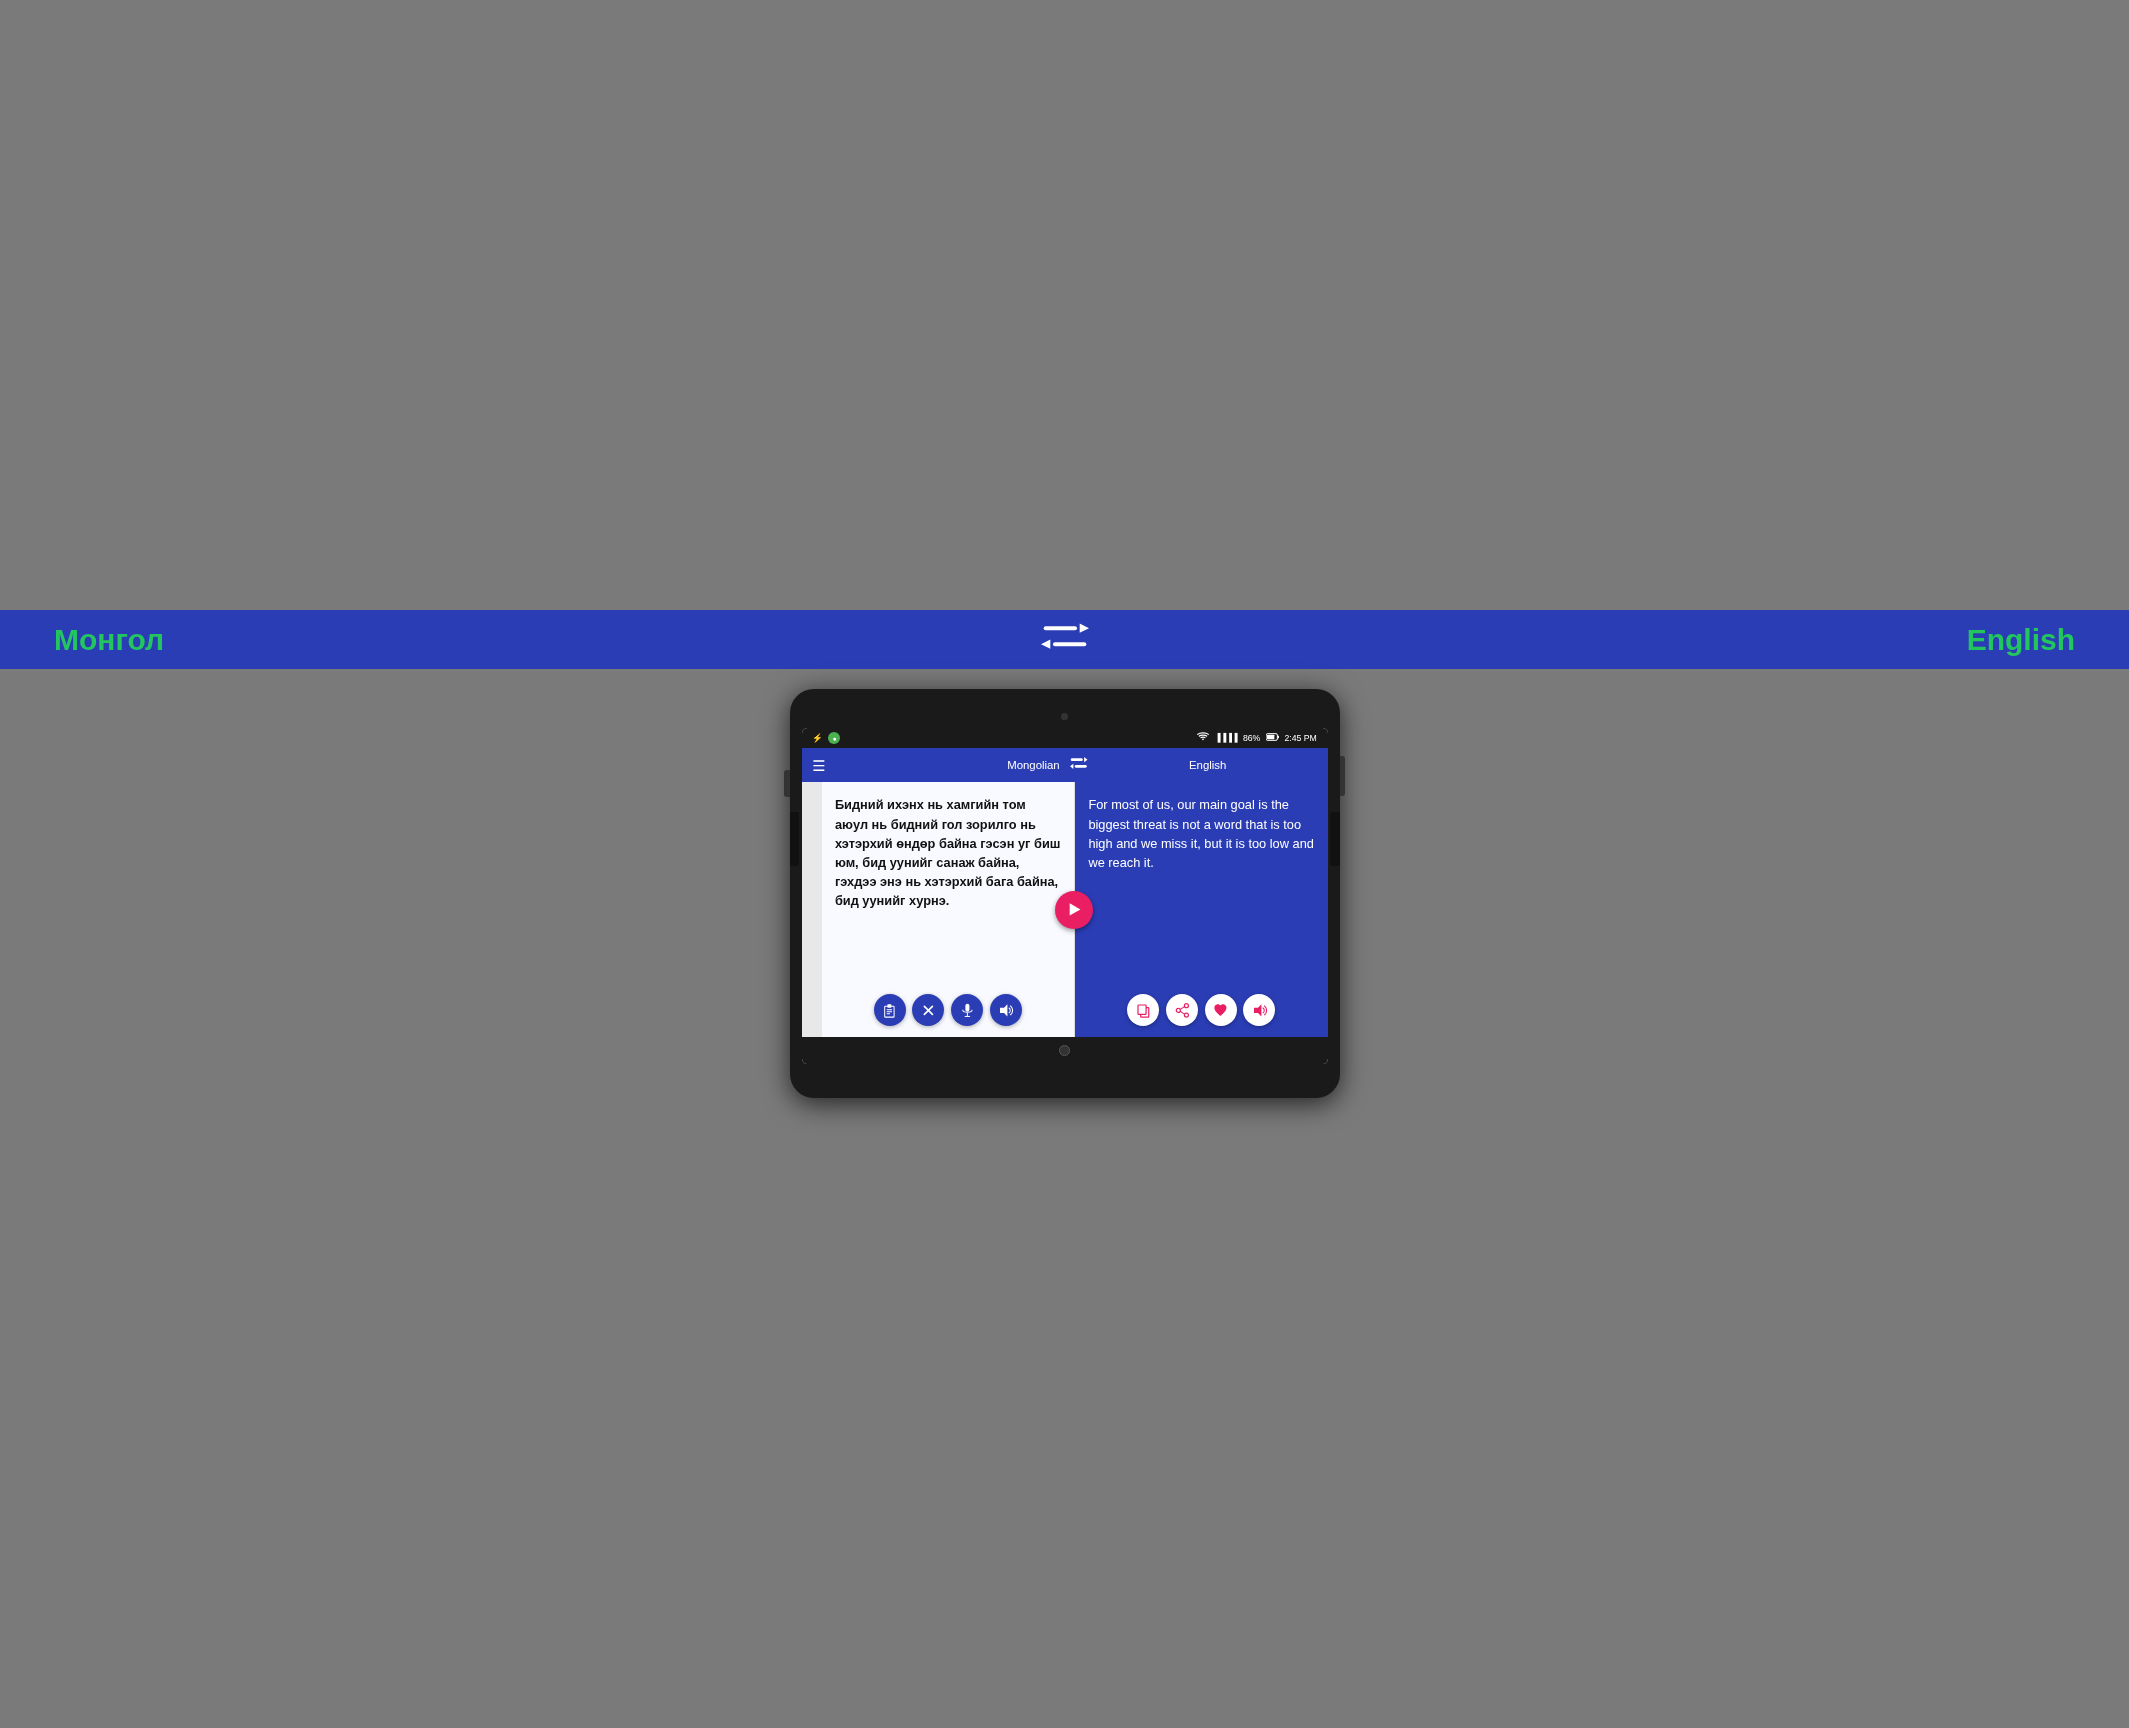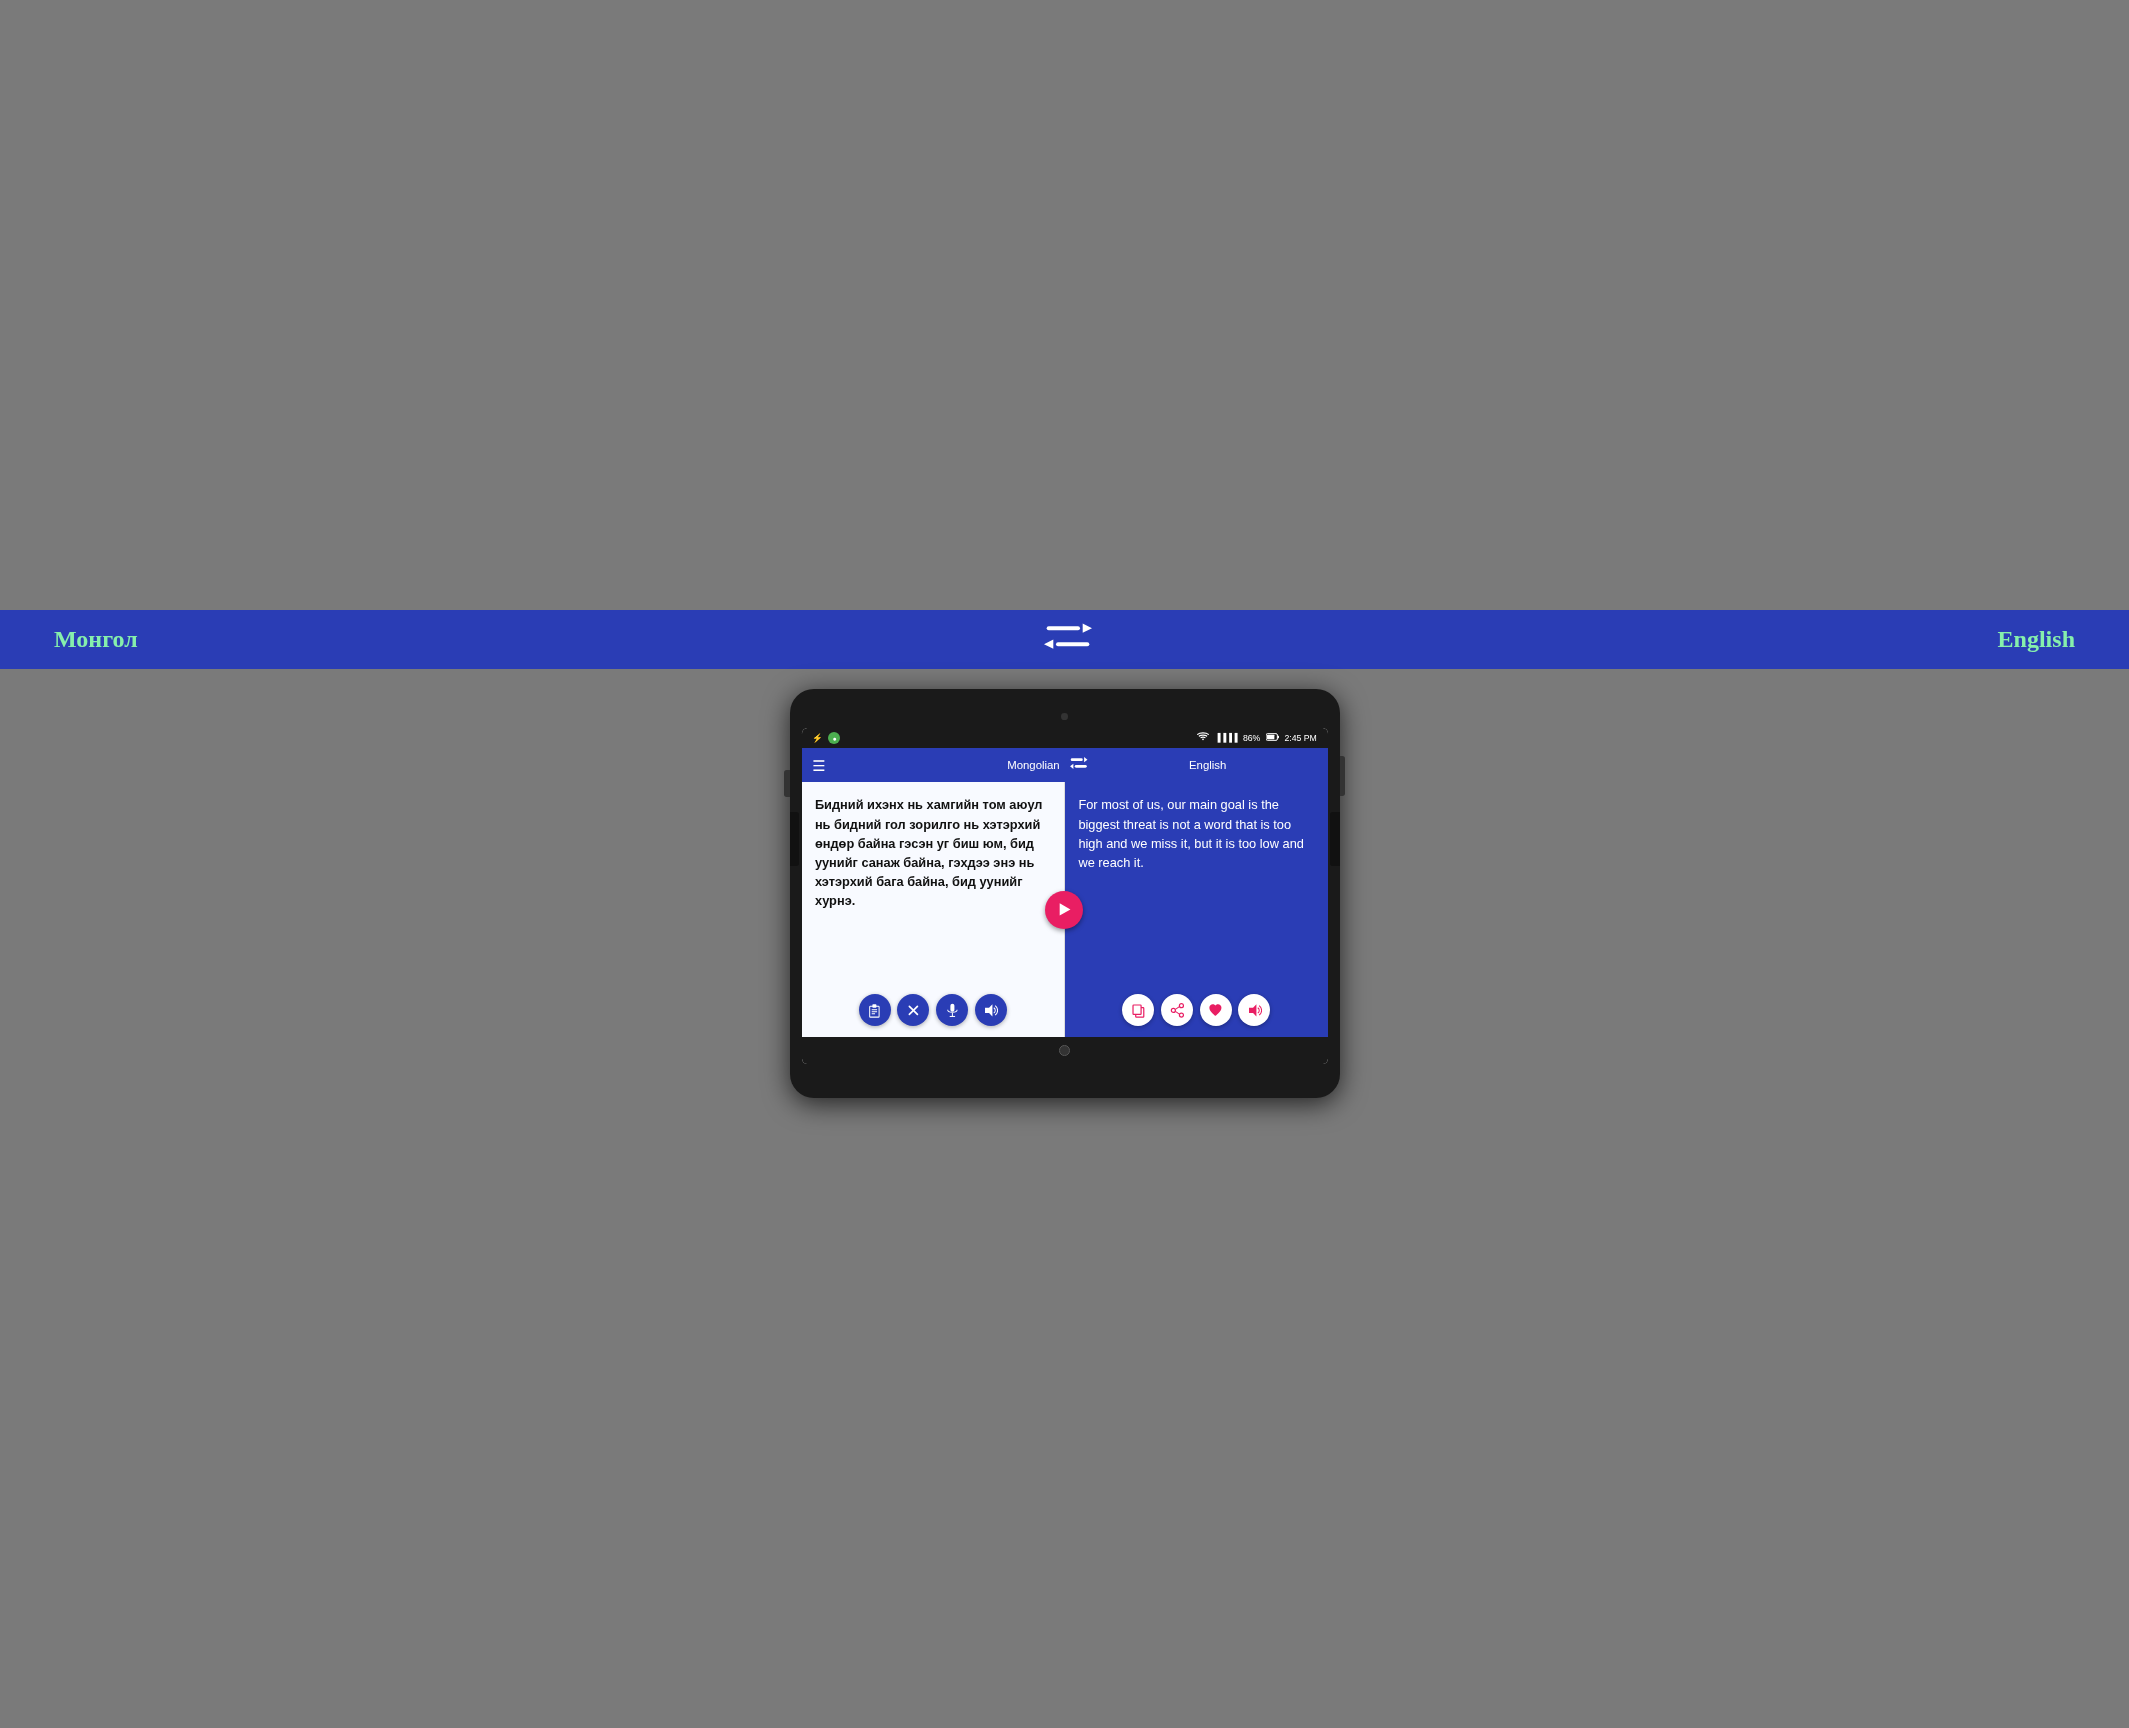--- a/index.html
+++ b/index.html
@@ -19,24 +19,23 @@
       width: 100%;
       background: #2a3db5;
       display: flex;
       align-items: center;
       justify-content: space-between;
       padding: 12px 54px;
       position: relative;
     }
 
     .banner-lang {
-      color: #86efac;
-      font-size: 24px;
+      color: #22c55e;
+      font-size: 30px;
       font-weight: bold;
-      font-family: Liberation Serif, serif;
     }
 
     .banner-swap-icon {
       color: white;
       font-size: 36px;
       display: flex;
       flex-direction: column;
       align-items: center;
     }
 
@@ -130,20 +129,21 @@
       font-size: 11.4px;
       flex: 1;
       text-align: center;
     }
 
     
     .translation-area {
       display: flex;
       background: #ef4444;
       min-height: 255px;
+      margin-left: 20px;
     }
 
     .source-panel {
       background: #f8faff;
       flex: 1;
       padding: 13.4px 13.4px 10.7px 13.4px;
       display: flex;
       flex-direction: column;
       justify-content: space-between;
       border-right: 0.7px solid #ddd;

